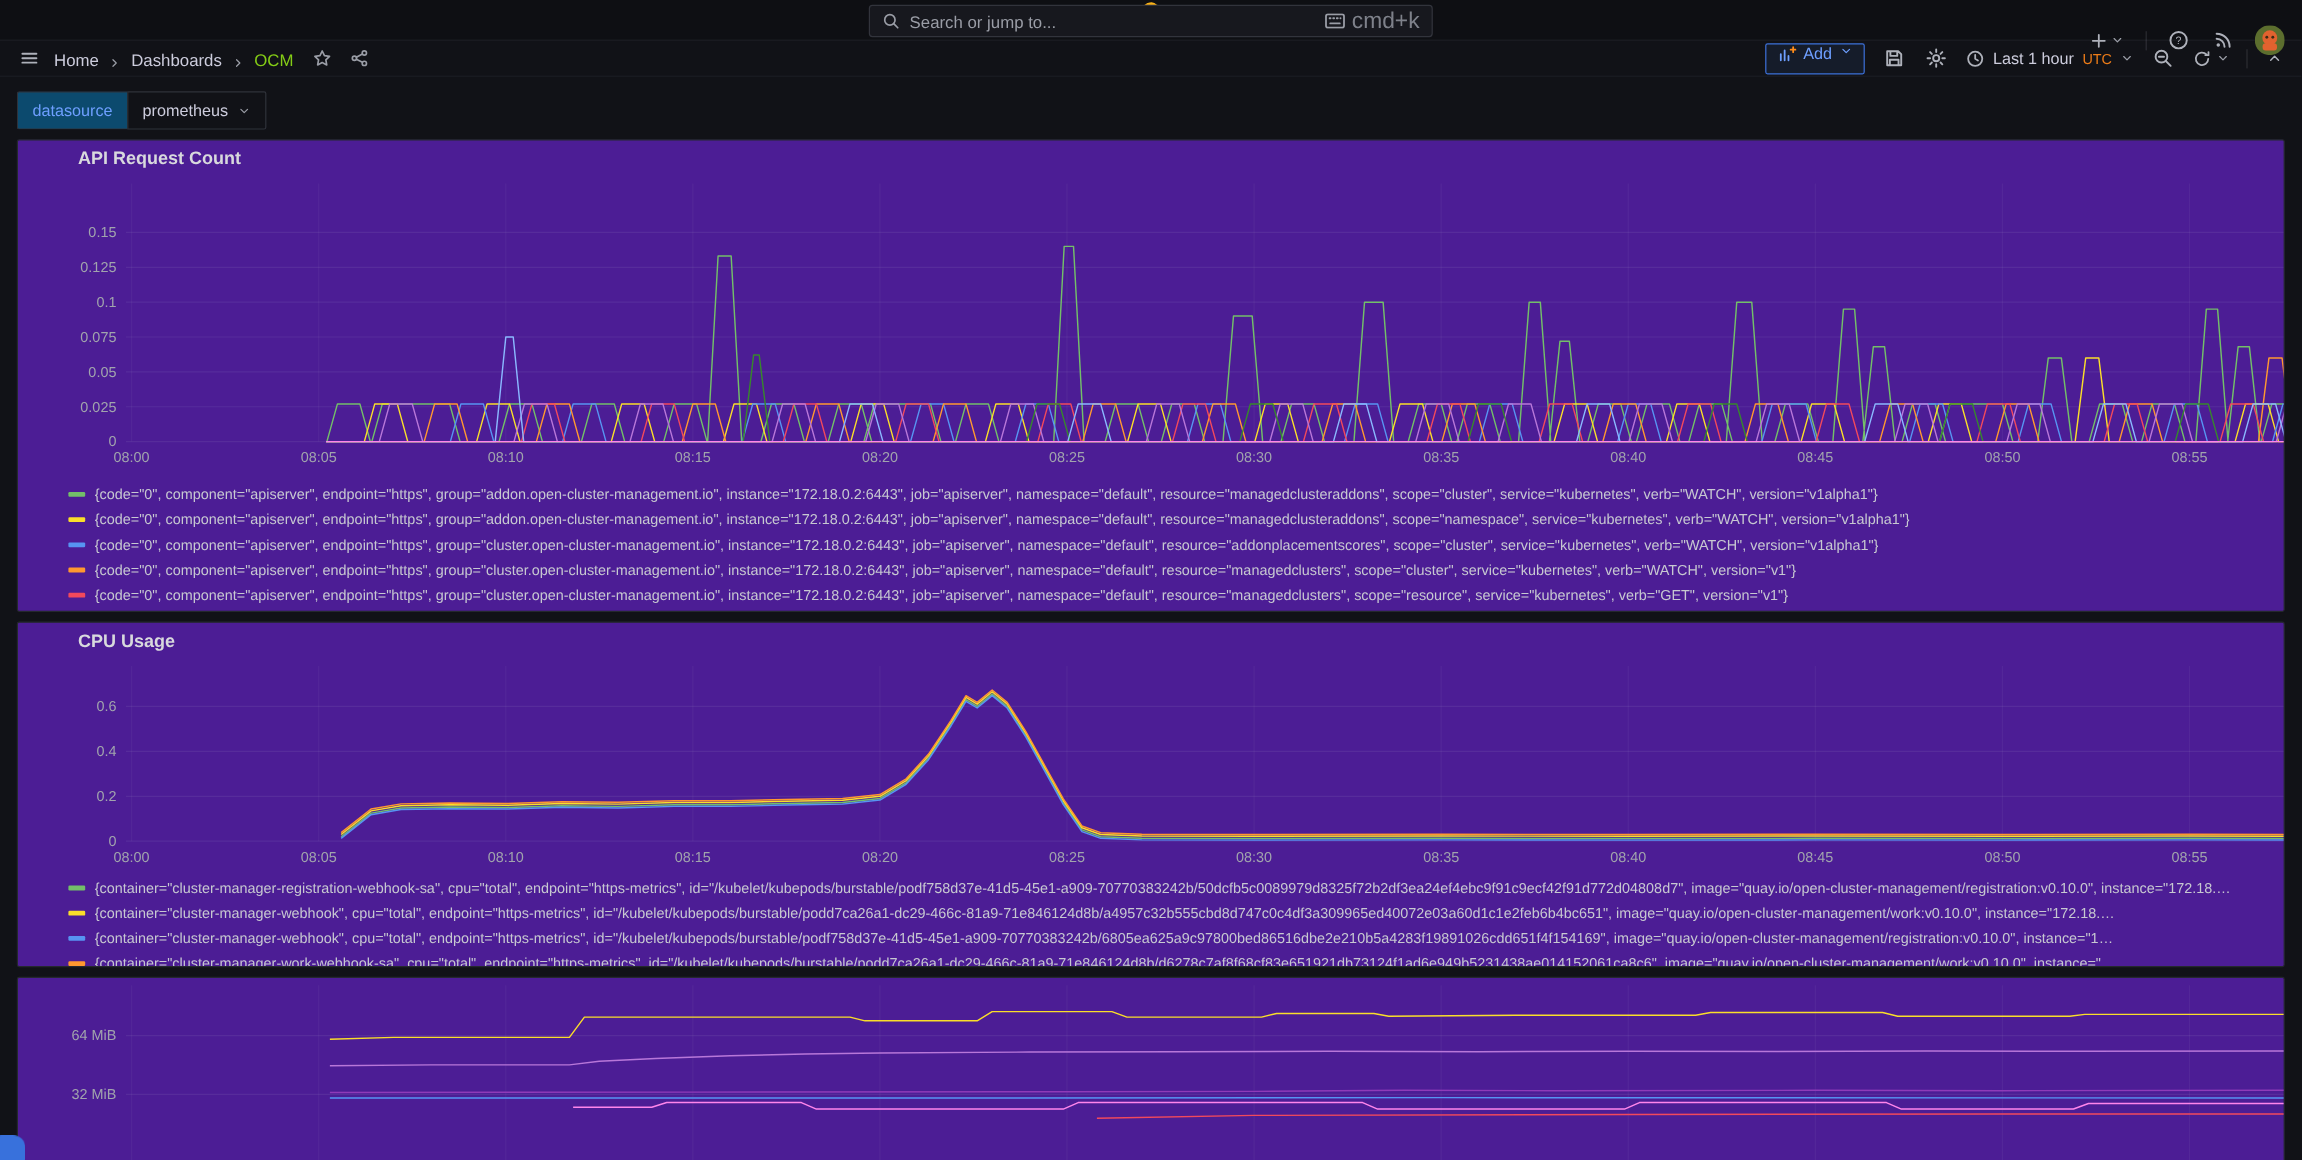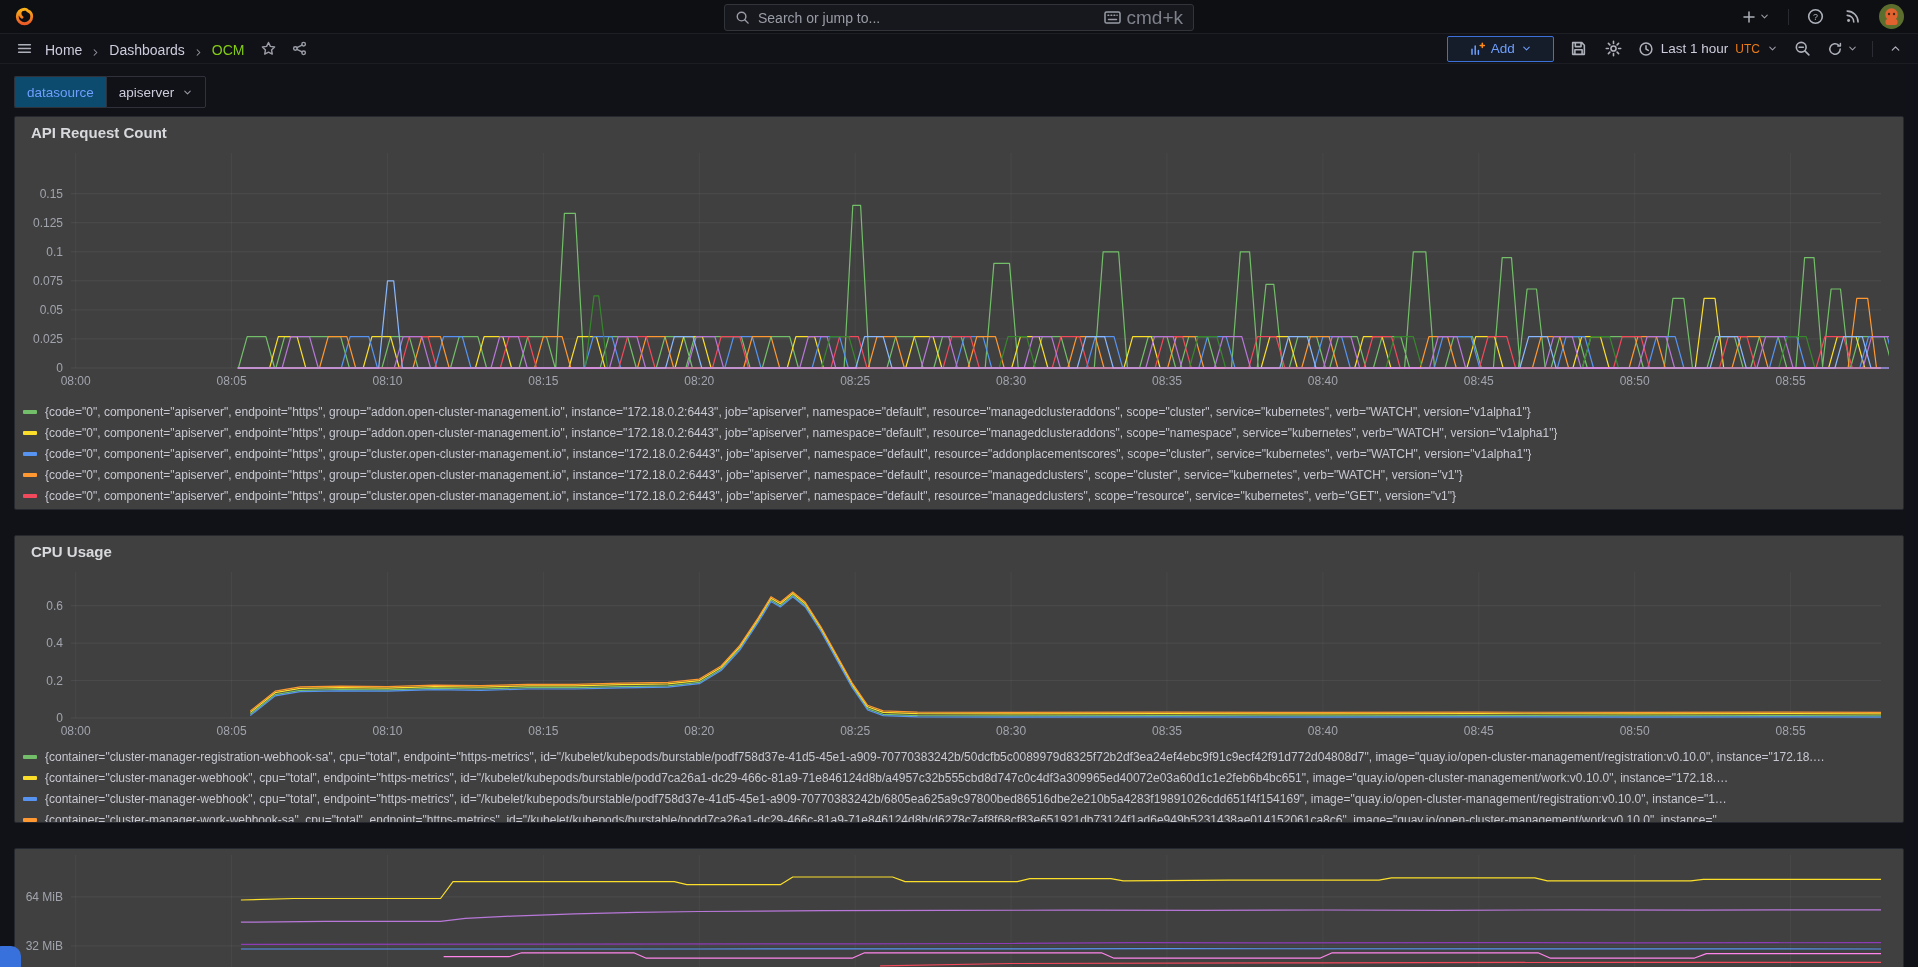--- a/index.html
+++ b/index.html
@@ -11,21 +11,21 @@
   }
   .icon { fill:none; stroke:#aeb1ba; stroke-width:1.5; stroke-linecap:round; stroke-linejoin:round; }
   .icon.dim { stroke:#9a9da6; }
   .icon.blue { stroke:#6e9fff; }
   .icon.orange { stroke:#ff8c1a; }
   .icon-fill { fill:#aeb1ba; stroke:none; }
 
   
   .topbar {
     height:34px; background:#0e0f13; border-bottom:1px solid #1d1f25;
-    display:flex; align-items:center; padding:0 14px; position:relative;
+    display:flex; align-items:center; padding:0 14px; position:relative;flex-direction:column;
   }
   .topbar-right { margin-left:auto; display:flex; align-items:center; gap:16px; }
   .search-box {
     position:absolute; left:50%; top:4px; transform:translateX(-50%);
     width:470px; height:27px; background:#17181e; border:1px solid #32343c; border-radius:3px;
     display:flex; align-items:center; padding:0 10px; gap:8px; cursor:pointer;
   }
   .search-box .ph { color:#9a9da6; font-size:14px; flex:1; white-space:nowrap; }
   .search-box .kbd { display:flex; align-items:center; gap:6px; color:#7e818a; font-size:19px; }
   .iconbtn { display:flex; align-items:center; gap:2px; cursor:pointer; background:none; border:none; padding:2px; }
@@ -37,21 +37,21 @@
     height:30px; background:#111217; border-bottom:1px solid #1b1d23;
     display:flex; align-items:center; padding:0 14px; gap:10px;
   }
   .crumbs { display:flex; align-items:flex-end; gap:8px; font-size:14px; }
   .crumb { color:#ccccdc; cursor:pointer; }
   .crumb.current { color:#84cc16; }
   .crumb-sep { display:flex; align-items:center; }
   .crumb-icons { display:flex; align-items:center; gap:12px; margin-left:6px; }
   .navbar-right { margin-left:auto; display:flex; align-items:center; gap:14px; }
   .add-btn {
-    display:flex; align-items:center; gap:6px; height:26px; padding:0 21px;
+    display:flex; align-items:flex-start; gap:6px; height:26px; padding:0 9px;
     background:rgba(61,113,217,.10); border:1px solid #3d71d9; border-radius:2px;
     color:#6e9fff; font-size:13.5px; font-weight:500; cursor:pointer;
   }
   .timepicker { display:flex; align-items:center; gap:7px; cursor:pointer; font-size:13.5px; }
   .timepicker .utc { color:#eb7b18; font-size:12px; font-weight:500; }
   .refresh-group { display:flex; align-items:center; gap:4px; cursor:pointer; }
 
   
   .content { padding:8px 14px; }
   .var-row { display:flex; align-items:center; margin:4px 0 8px; }
@@ -60,22 +60,22 @@
     background:#0c4a6e; border:1px solid #2f323a; border-right:none; border-radius:2px 0 0 2px;
     color:#6e9fff; font-size:13.5px; cursor:pointer;
   }
   .var-value {
     height:32px; display:flex; align-items:center; gap:8px; padding:0 12px;
     background:#111217; border:1px solid #2f323a; border-radius:0 2px 2px 0;
     color:#ccccdc; font-size:13.5px; cursor:pointer;
   }
 
   .panel {
-    background:#404040; border:1px solid #25282e; border-radius:2px;
-    margin-bottom:25px; overflow:hidden; position:relative;
+    background:#4c1d95; border:1px solid #25282e; border-radius:2px;
+    margin-bottom:8px; overflow:hidden; position:relative;padding-left:34px;
   }
   .panel-api { height:394px; }
   .panel-cpu { height:288px; }
   .panel-mem { height:420px; }
   .panel-header { height:30px; display:flex; align-items:center; padding:0 8px; cursor:pointer; }
   .panel-title { font-size:15px; font-weight:700; color:#d8d9dd; padding-left:8px; }
   .chart { display:block; }
   .legend { padding:2px 0 0 8px; overflow:hidden; }
   .legend-row { height:21px; display:flex; align-items:center; gap:8px; cursor:pointer; }
   .legend-marker { width:14px; height:4px; border-radius:1px; flex:0 0 auto; }
@@ -248,21 +248,21 @@
         </svg>
     </button>
   </div>
 </nav>
 
 <main class="content">
 
   <div class="var-row">
     <span class="var-label">datasource</span>
     <span class="var-value">
-      <span>apiserver</span>
+      <span>prometheus</span>
       <svg width="11" height="11" viewBox="0 0 16 16" class="icon dim">
           <path d="M4 6l4 4 4-4"></path>
         </svg>
     </span>
   </div>
 
   <section class="panel panel-api">
     <div class="panel-header">
       <h2 class="panel-title">API Request Count</h2>
     </div>

